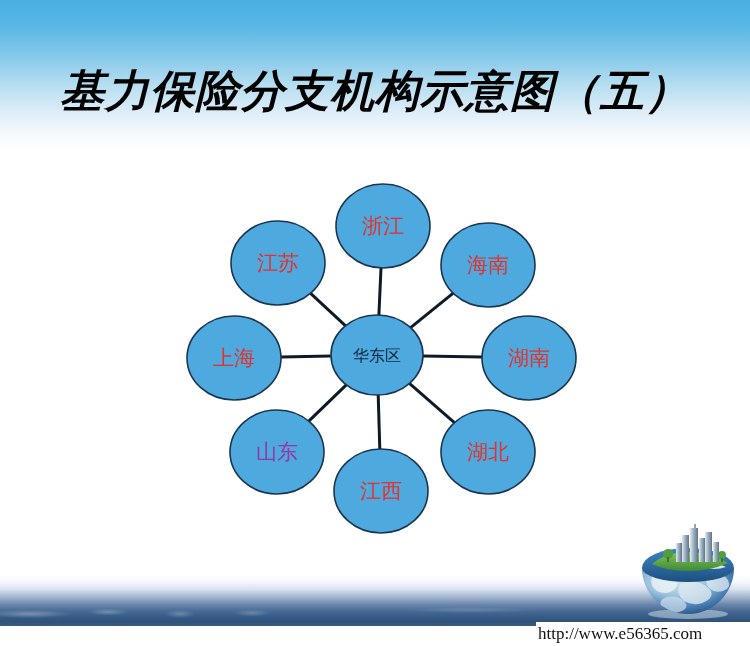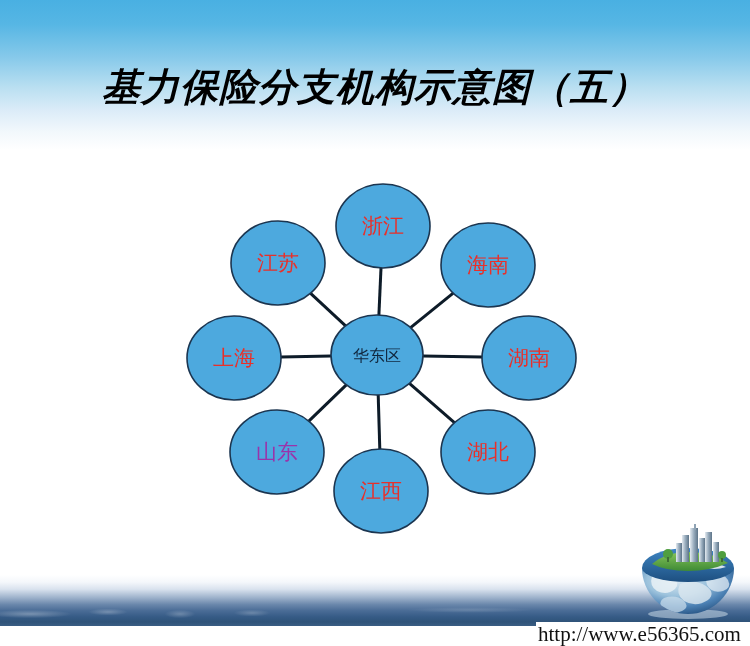--- a/index.html
+++ b/index.html
@@ -80,21 +80,21 @@
   }
 
   
   .title {
     position: absolute;
     left: 0;
     top: 62px;
     width: 750px;
     text-align: center;
     font-family: "Liberation Serif", "DejaVu Serif", serif;
-    font-size: 38px;
+    font-size: 44px;
     font-weight: bold;
     font-style: italic;
     color: #000000;
     letter-spacing: 1px;
     white-space: nowrap;
   }
 
   
   .diagram {
     position: absolute;
@@ -131,21 +131,21 @@
   
   .footer-url {
     position: absolute;
     left: 536px;
     top: 622px;
     width: 214px;
     height: 24px;
     background: #ffffff;
     color: #111111;
     font-family: "Liberation Serif", "DejaVu Serif", serif;
-    font-size: 21px;
+    font-size: 17px;
     line-height: 24px;
     text-align: left;
     padding-left: 2px;
     box-sizing: border-box;
     white-space: nowrap;
   }
 </style>
 </head>
 <body>
 

